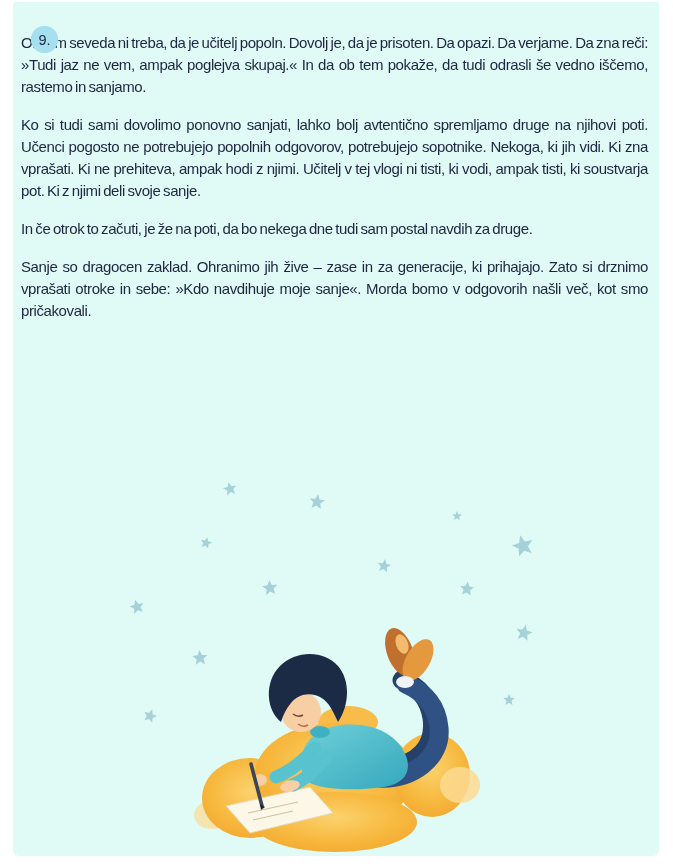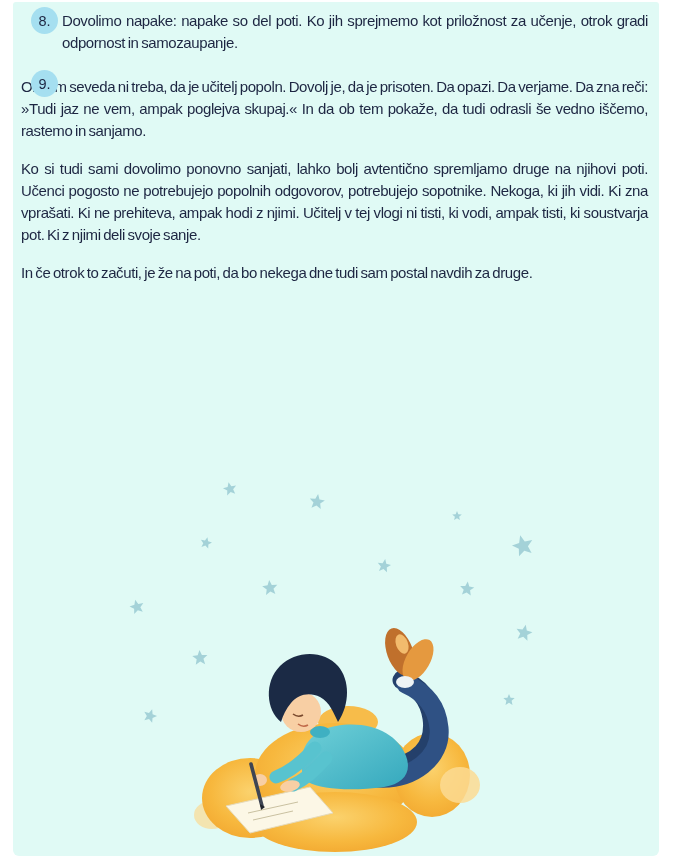--- a/index.html
+++ b/index.html
@@ -49,33 +49,33 @@
 <body>
 
 <div class="panel">
   <div class="content">
 
     <div>
       <div class="list-item">
         <span class="badge">
           <span>8.</span>
         </span>
-        <span>Dovolimo napake: napake so del poti. Ko jih sprejmemo kot priložnost za učenje, otrok gradi odpornost in samozaupanje.</span>
       </div>
       <div class="list-item">
         <span class="badge">
           <span>9.</span>
         </span>
       </div>
     </div>
 
     <div class="body-paragraphs">
       <p>Ob tem seveda ni treba, da je učitelj popoln. Dovolj je, da je prisoten. Da opazi. Da verjame. Da zna reči: »Tudi jaz ne vem, ampak poglejva skupaj.« In da ob tem pokaže, da tudi odrasli še vedno iščemo, rastemo in sanjamo.</p>
       <p>Ko si tudi sami dovolimo ponovno sanjati, lahko bolj avtentično spremljamo druge na njihovi poti. Učenci pogosto ne potrebujejo popolnih odgovorov, potrebujejo sopotnike. Nekoga, ki jih vidi. Ki zna vprašati. Ki ne prehiteva, ampak hodi z njimi. Učitelj v tej vlogi ni tisti, ki vodi, ampak tisti, ki soustvarja pot. Ki z njimi deli svoje sanje.</p>
       <p>In če otrok to začuti, je že na poti, da bo nekega dne tudi sam postal navdih za druge.</p>
+      <p>Sanje so dragocen zaklad. Ohranimo jih žive – zase in za generacije, ki prihajajo. Zato si drznimo vprašati otroke in sebe: »Kdo navdihuje moje sanje«. Morda bomo v odgovorih našli več, kot smo pričakovali.</p>
     </div>
   </div>
 </div>
 
 <svg class="stars-layer" viewBox="0 0 673 866">
     <path d="M230.0,482.0L231.9,486.5L236.7,486.8L233.0,490.0L234.1,494.7L230.0,492.1L225.9,494.7L227.0,490.0L223.3,486.8L228.1,486.5Z" fill="#a4d2d8" transform="rotate(-12 230 489)"></path>
     <path d="M317.0,494.0L319.1,499.1L324.6,499.5L320.4,503.1L321.7,508.5L317.0,505.6L312.3,508.5L313.6,503.1L309.4,499.5L314.9,499.1Z" fill="#a4d2d8" transform="rotate(8 317 502)"></path>
     <path d="M457.0,511.0L458.3,514.2L461.8,514.5L459.1,516.7L459.9,520.0L457.0,518.3L454.1,520.0L454.9,516.7L452.2,514.5L455.7,514.2Z" fill="#a4d2d8" transform="rotate(0 457 516)"></path>
     <path d="M206.0,537.0L207.6,540.8L211.7,541.1L208.6,543.8L209.5,547.9L206.0,545.7L202.5,547.9L203.4,543.8L200.3,541.1L204.4,540.8Z" fill="#a4d2d8" transform="rotate(14 206 543)"></path>
     <path d="M523.0,535.0L525.9,542.0L533.5,542.6L527.7,547.5L529.5,554.9L523.0,551.0L516.5,554.9L518.3,547.5L512.5,542.6L520.1,542.0Z" fill="#a4d2d8" transform="rotate(-15 523 546)"></path>

